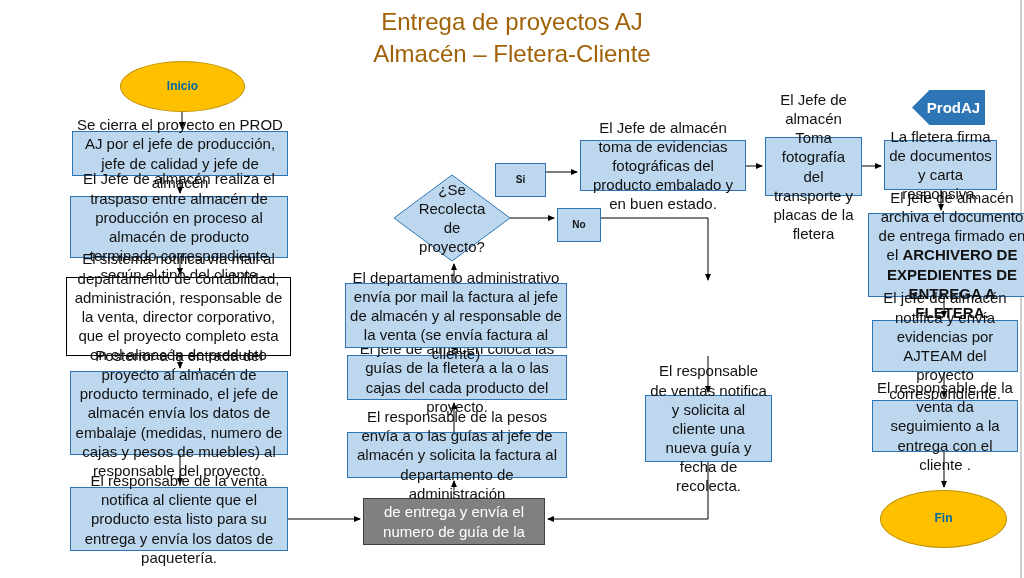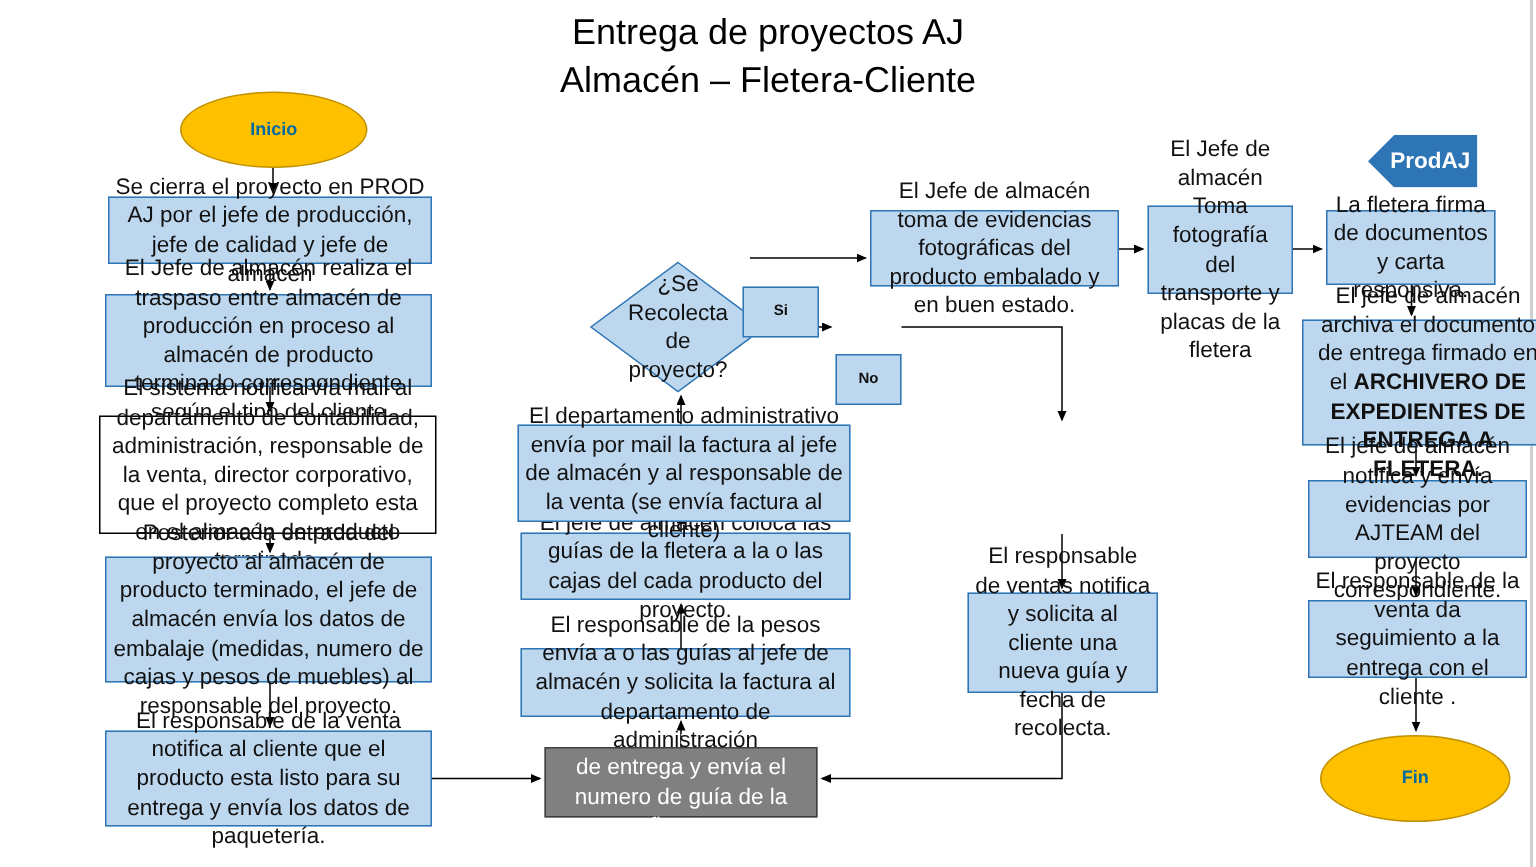--- a/index.html
+++ b/index.html
@@ -8,26 +8,26 @@
   #canvas { position:relative; width:1024px; height:578px; background:#ffffff; overflow:hidden; }
   #connectors { position:absolute; left:0; top:0; width:1024px; height:578px; z-index:1; }
   .c { stroke:#000; stroke-width:1; fill:none; marker-end:url(#arr); }
   .node { position:absolute; z-index:2; display:flex; align-items:center; justify-content:center;
           text-align:center; font-size:15px; line-height:1.28; color:#111; padding:2px 4px; }
   .blue  { background:#BDD7EE; border:1px solid #2E75B6; }
   .white { background:#ffffff; border:1.5px solid #000; }
   .gray  { background:#808080; border:1px solid #404040; color:#fff; }
   .terminator { background:#FFC000; border:1.5px solid #BF9000; border-radius:50%;
                 font-weight:bold; font-size:12px; color:#0369a1; }
-  .sm { font-weight:bold; font-size:10px; padding:16px;margin-top:28px; }
+  .sm { font-weight:bold; font-size:10px; padding:16px; }
   .diamond-label { background:transparent; border:none; z-index:3; padding:0 24px; }
   .tag { background:#2E75B6; border:none; color:#fff; font-weight:bold;
          clip-path: polygon(0 50%, 24% 0, 100% 0, 100% 100%, 24% 100%); padding-left:14px; }
   .title-line { position:absolute; left:0; width:1024px; text-align:center; font-size:24px;
-                color:#000000; z-index:2; }
+                color:#a16207; z-index:2; }
   .slide-edge { position:absolute; right:2px; top:0; width:2px; height:578px; background:#cfcfcf; z-index:0; }
   b { font-weight:bold; }
 </style>
 </head>
 <body>
 
 <div id="canvas">
 
   <div class="slide-edge"></div>
 

